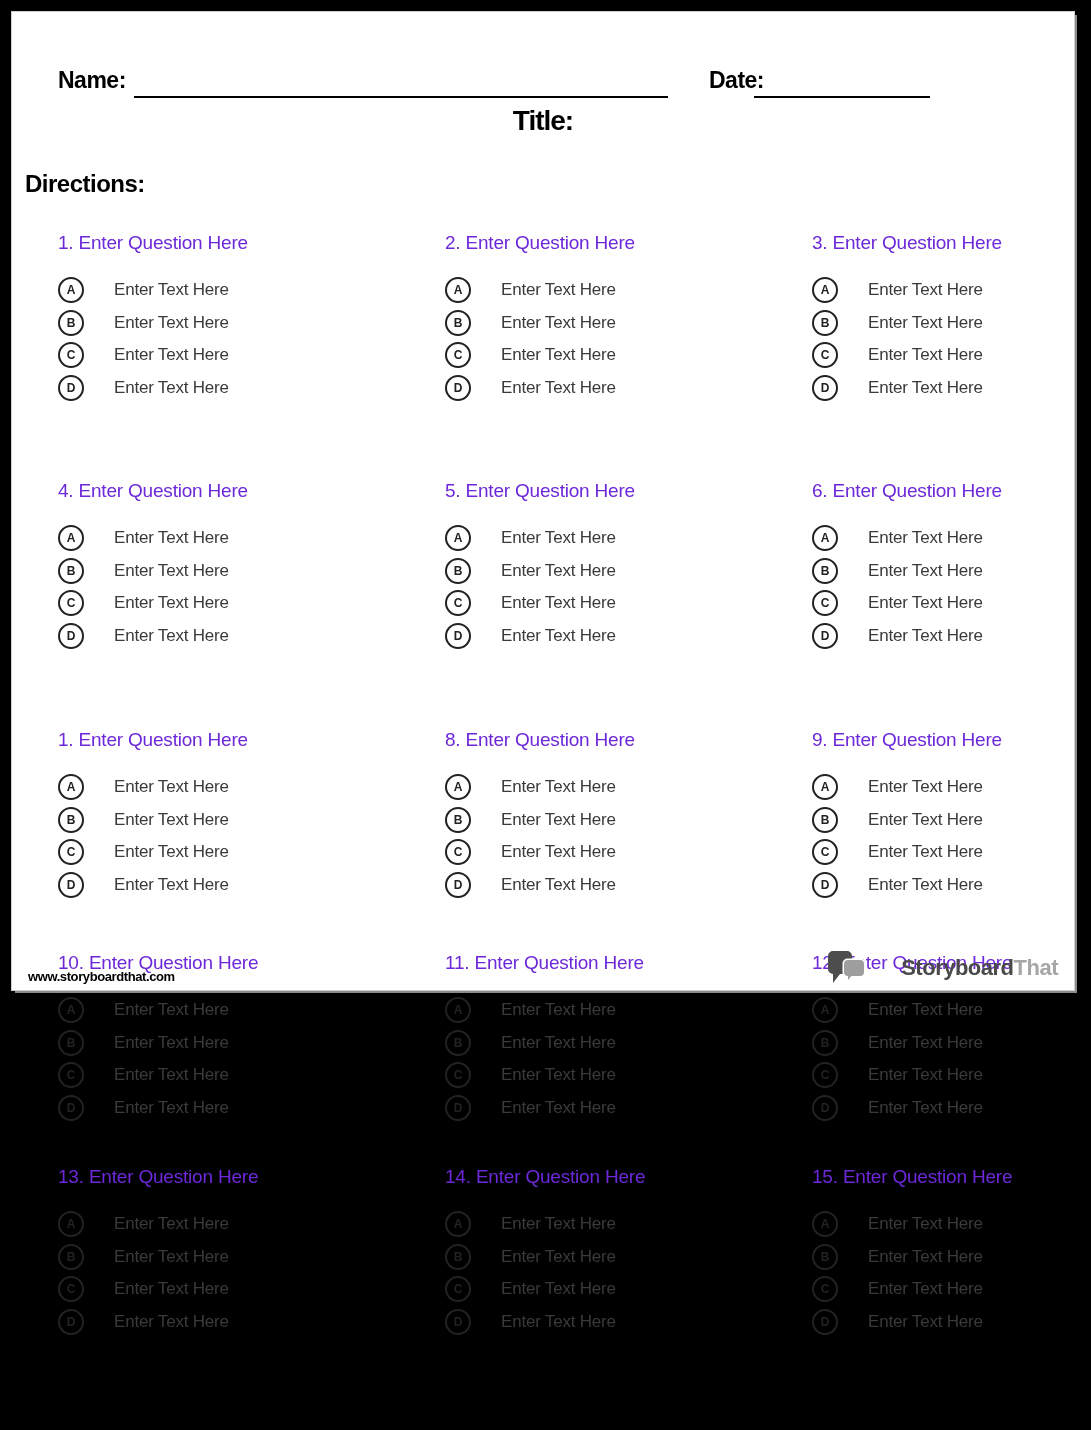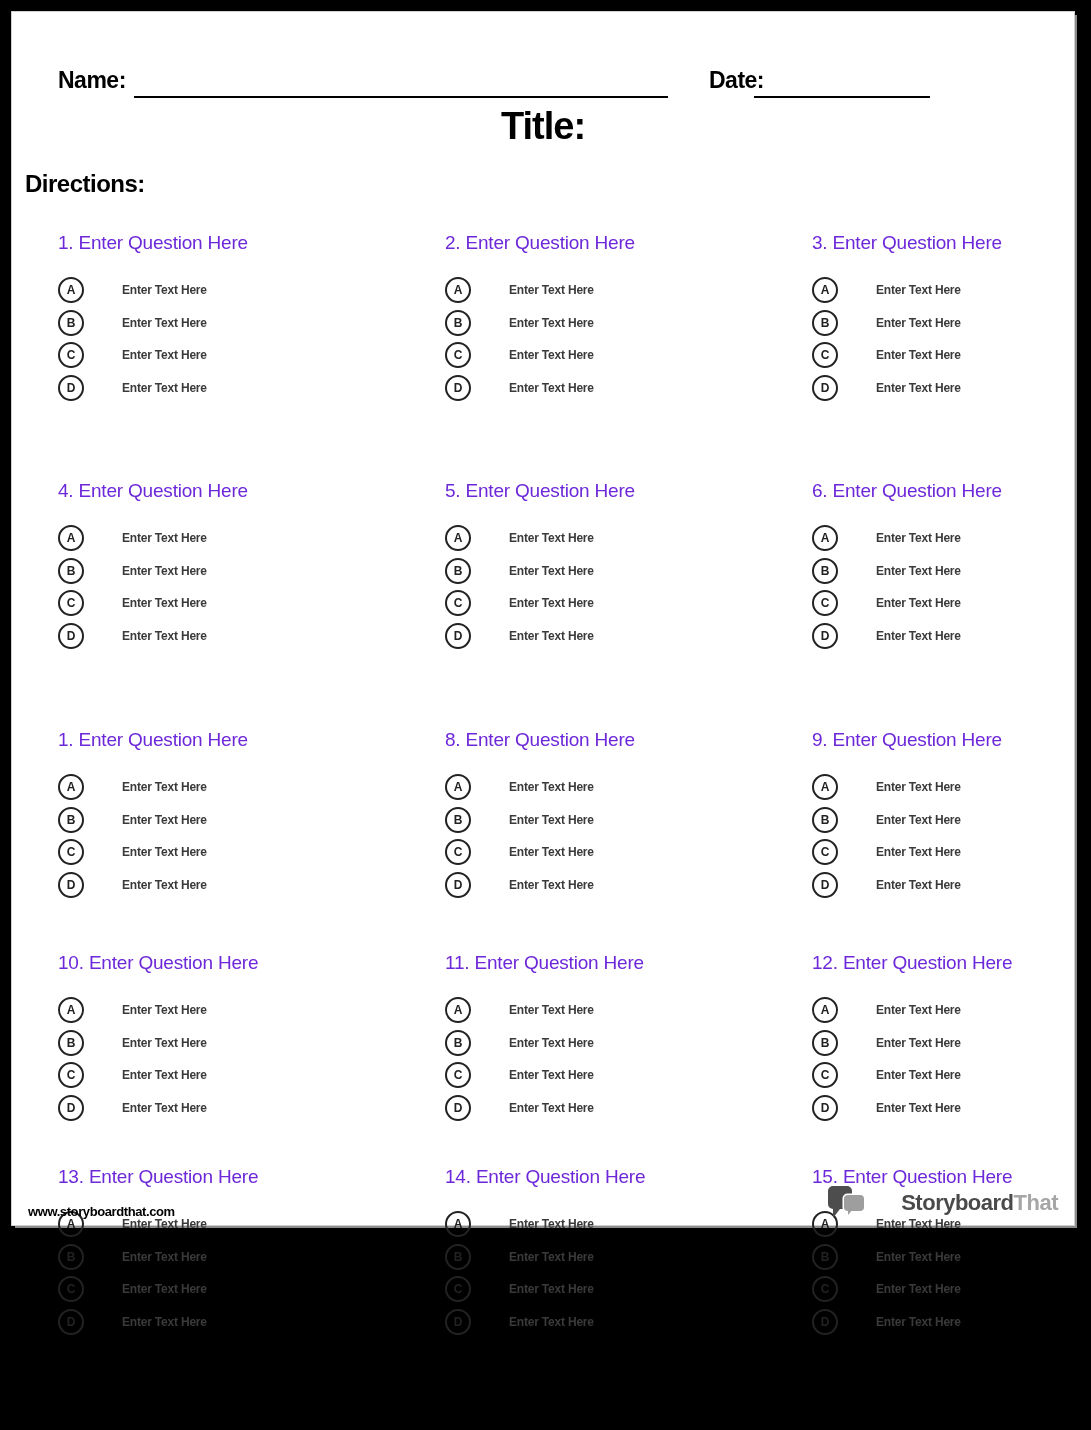--- a/index.html
+++ b/index.html
@@ -5,21 +5,21 @@
   html,body{margin:0;padding:0;}
   body{
     width:1091px;height:1430px;
     background:#000;
     position:relative;
     font-family:"Liberation Sans",sans-serif;
     overflow:hidden;
   }
   .page{
     position:absolute;left:12px;top:12px;
-    width:1062px;height:1213px;
+    width:1062px;height:978px;
     background:#fff;
     box-shadow:0 0 0 1px #cfcfcf, 3px 3px 0 #8c8c8c;
   }
   
   .name-label{
     position:absolute;left:46px;top:55px;
     font-size:23px;font-weight:bold;color:#000;letter-spacing:-0.5px;
   }
   .name-line{
     position:absolute;left:122px;top:84px;width:534px;height:0;
@@ -29,21 +29,21 @@
     position:absolute;left:678px;top:55px;
     font-size:23px;font-weight:bold;color:#000;letter-spacing:-0.5px;margin-left:19px;
   }
   .date-line{
     position:absolute;left:742px;top:84px;width:176px;height:0;
     border-bottom:2.5px solid #000;
   }
   .title{
     position:absolute;left:0;right:0;top:93px;
     text-align:center;
-    font-size:38px;font-weight:bold;color:#000;letter-spacing:-1px;
+    font-size:28px;font-weight:bold;color:#000;letter-spacing:-1px;
   }
   .directions{
     position:absolute;left:13px;top:158px;
     font-size:24px;font-weight:bold;color:#000;letter-spacing:-0.5px;
   }
   
   .questions{
     position:absolute;left:46px;top:218px;right:8px;
     display:grid;
     grid-template-columns:387px 367px 1fr;
@@ -62,22 +62,22 @@
   }
   .circle{
     flex:0 0 auto;
     width:22px;height:22px;
     border:2px solid #222;border-radius:50%;
     display:flex;align-items:center;justify-content:center;
     font-size:12px;font-weight:bold;color:#222;
     letter-spacing:0;
   }
   .opt-text{
-    margin-left:38px;
-    font-size:12px;font-weight:bold;color:#3a3a3a;
+    margin-left:30px;
+    font-size:17px;font-weight:normal;color:#3a3a3a;
     letter-spacing:-0.2px;
     white-space:nowrap;
   }
   
   .footer-url{
     position:absolute;left:16px;bottom:6px;
     font-size:13px;font-weight:bold;color:#000;letter-spacing:-0.4px;
   }
   .logo{
     position:absolute;right:16px;bottom:4px;

